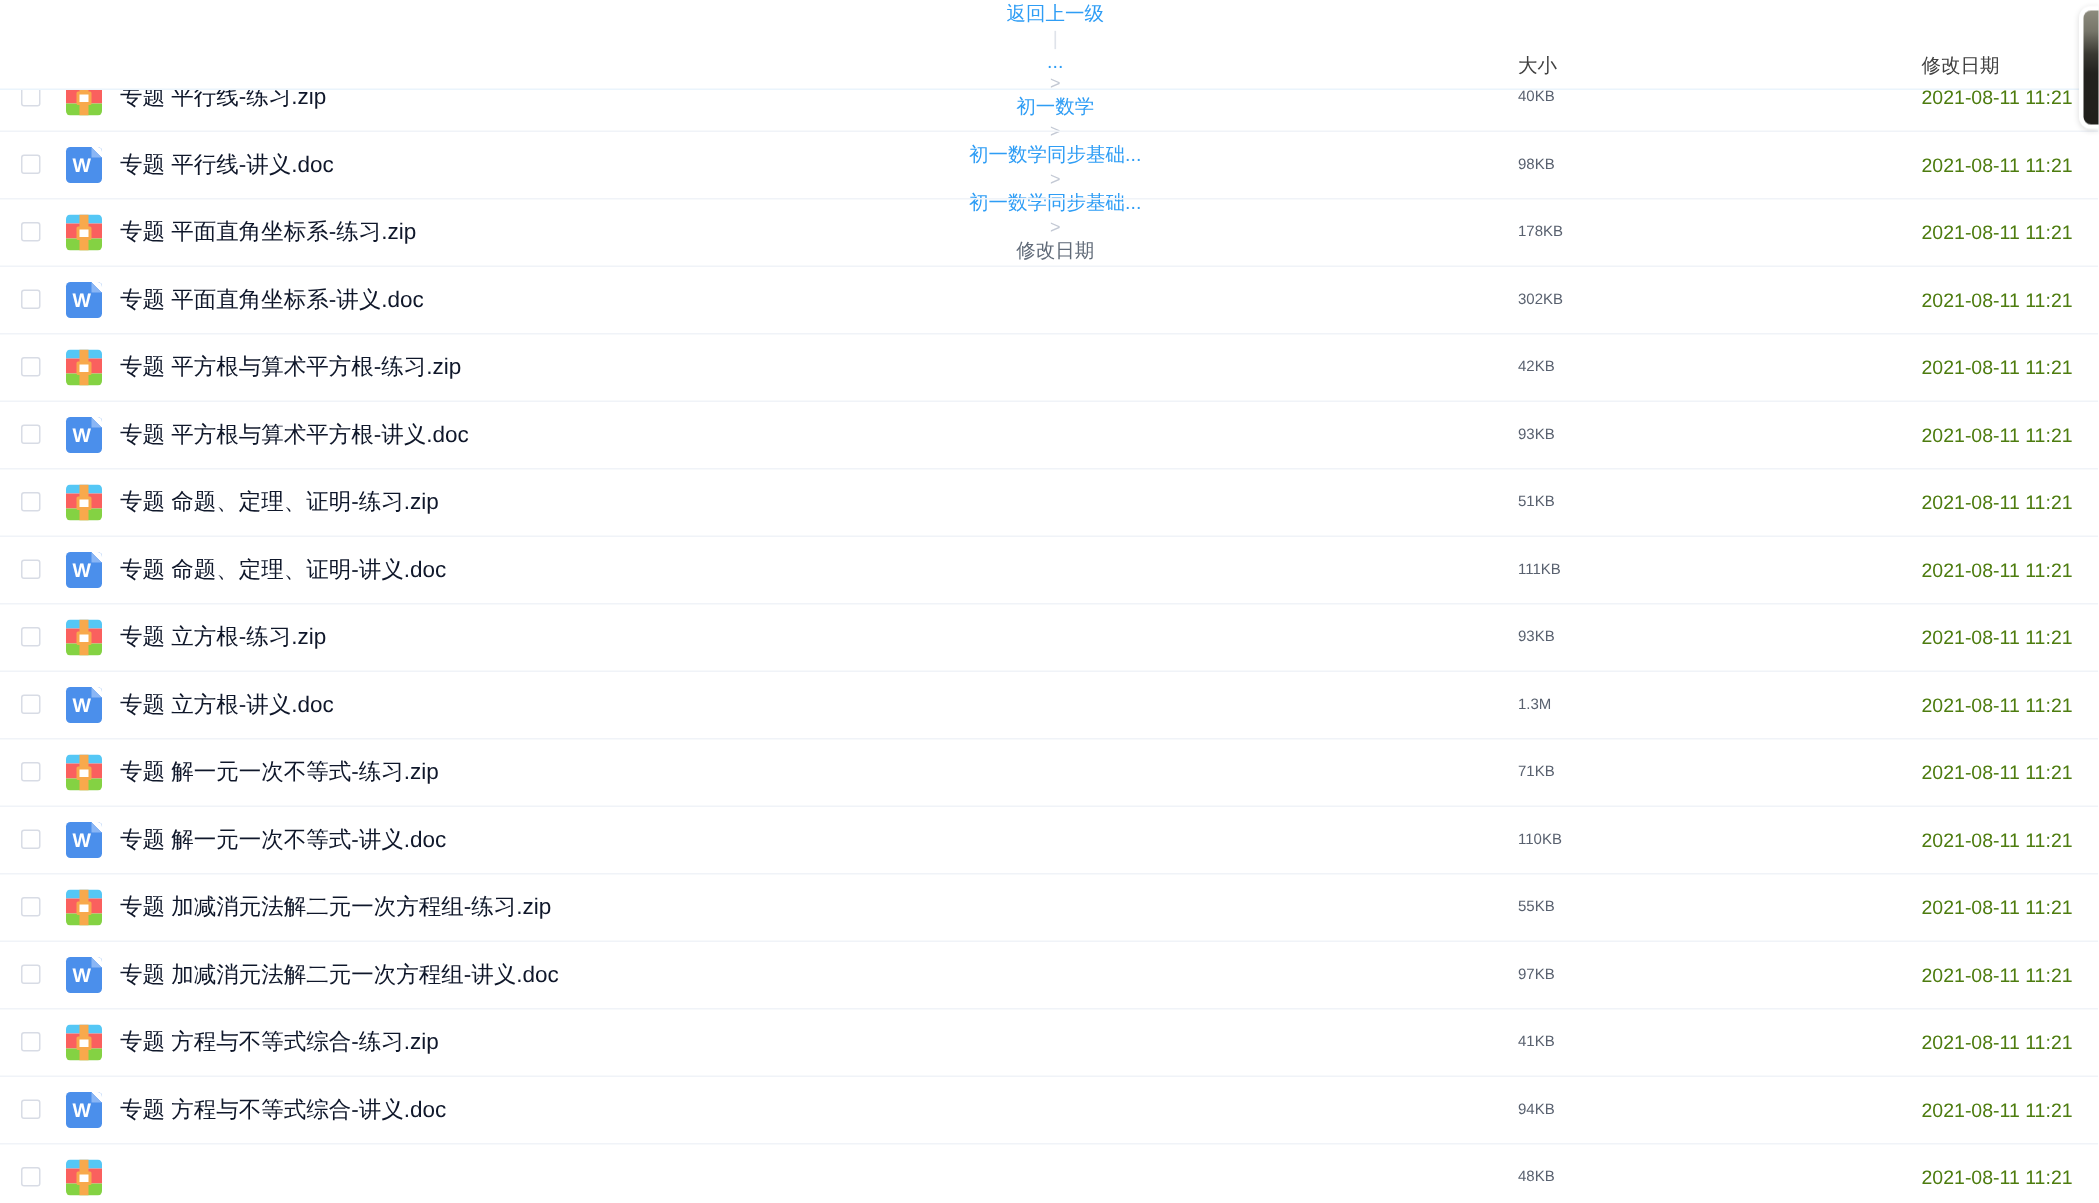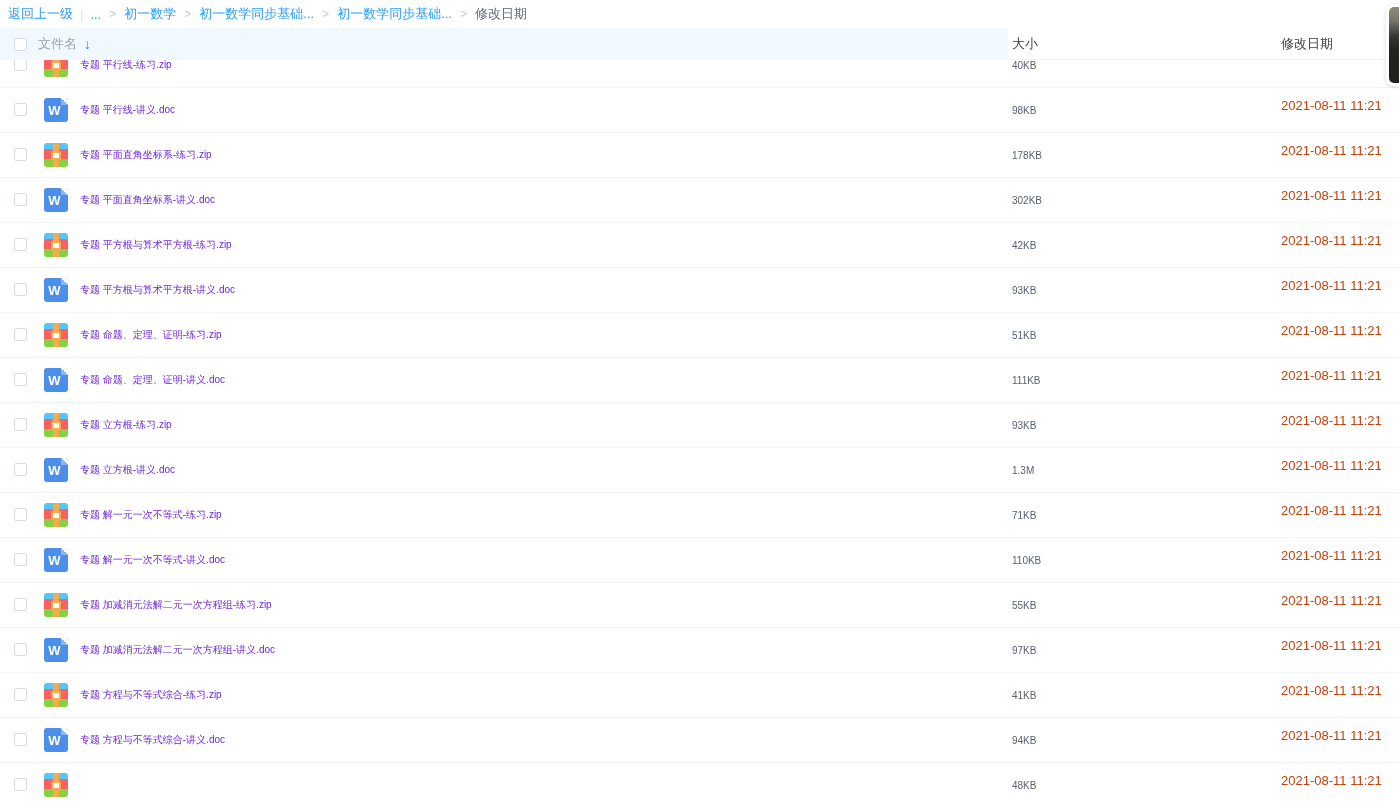--- a/index.html
+++ b/index.html
@@ -1,21 +1,21 @@
 <!DOCTYPE html>
 <html><head>
 <meta charset="utf-8">
 <style>
   * { margin:0; padding:0; box-sizing:border-box; }
   html,body { width:1399px; height:802px; overflow:hidden; background:#fff;
     font-family:"Liberation Sans","DejaVu Sans",sans-serif; }
 
   
   .breadcrumb { height:28px; display:flex; align-items:center; padding-left:8px;
-    font-size:13px; white-space:nowrap; }
+    font-size:13px; white-space:nowrap;flex-direction:column; }
   .crumb-link { color:#2e9df5; cursor:pointer; }
   .crumb-pipe { color:#dfe3ea; margin:0 7px; }
   .crumb-sep { color:#c3c9d4; margin:0 8px; font-size:12px; }
   .crumb-current { color:#606a78; }
 
   
   .thead { position:relative; height:32px; border-bottom:1px solid #eaf4fc; }
   .thead .name-cell { position:absolute; left:0; top:0; width:1008px; height:32px;
     background:#f1f9fe; display:flex; align-items:center; cursor:pointer; }
   .thead .cb { margin-left:14px; }
@@ -31,25 +31,25 @@
     background:#fff; display:inline-block; flex:none; cursor:pointer; }
 
   
   .list { position:relative; height:742px; overflow:hidden; }
   .rows { margin-top:-17px; }
   .row { position:relative; height:45px; border-bottom:1px solid #f0f3f8; cursor:pointer; }
   .row .cb { position:absolute; left:14px; top:50%; margin-top:-7px; }
   .row .file-icon { position:absolute; left:44px; top:50%; margin-top:-12px;
     width:24px; height:24px; }
   .row .fname { position:absolute; left:80px; top:50%; transform:translateY(-50%);
-    font-size:10px; color:#6d28d9; }
+    font-size:15px; color:#0f172a; }
   .row .fsize { position:absolute; left:1012px; top:50%; transform:translateY(-50%);
     font-size:10px; color:#59616f; }
   .row .fdate { position:absolute; left:1281px; top:50%; transform:translateY(-50%);
-    font-size:13px; color:#c2410c;margin-top:40px; }
+    font-size:13px; color:#4d7c0f; }
 
   
   .zip { border-radius:3px; overflow:hidden; position:relative; }
   .zip .band-top { position:absolute; left:0; right:0; top:0; height:6px; background:#55c7f5; }
   .zip .band-mid { position:absolute; left:0; right:0; top:6px; height:10px; background:#fa605e; }
   .zip .band-bot { position:absolute; left:0; right:0; top:16px; height:8px; background:#84d243; }
   .zip .strap { position:absolute; left:50%; margin-left:-3px; top:0; bottom:0;
     width:6px; background:#f8a94c; }
   .zip .buckle { position:absolute; left:50%; margin-left:-5px; top:8px; width:10px;
     height:9px; background:#fff; border:2px solid #f8a94c; border-radius:1px; }
@@ -80,25 +80,20 @@
   <span class="crumb-link">初一数学</span>
   <span class="crumb-sep">&gt;</span>
   <span class="crumb-link">初一数学同步基础...</span>
   <span class="crumb-sep">&gt;</span>
   <span class="crumb-link">初一数学同步基础...</span>
   <span class="crumb-sep">&gt;</span>
   <span class="crumb-current">修改日期</span>
 </div>
 
 <div class="thead">
-  <div class="name-cell">
-    <span class="cb"></span>
-    <span class="col-label">文件名</span>
-    <span class="sort-arrow">↓</span>
-  </div>
   <span class="size-label">大小</span>
   <span class="date-label">修改日期</span>
 </div>
 
 <div class="list">
   <div class="rows">
       <div class="row">
     <span class="cb"></span>
     <span class="file-icon zip">
       <i class="band-mid"></i>

